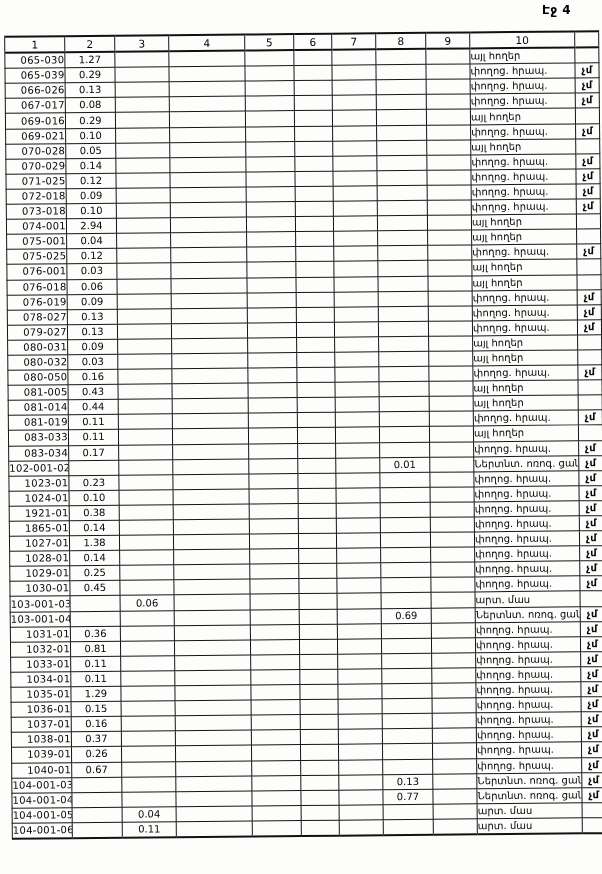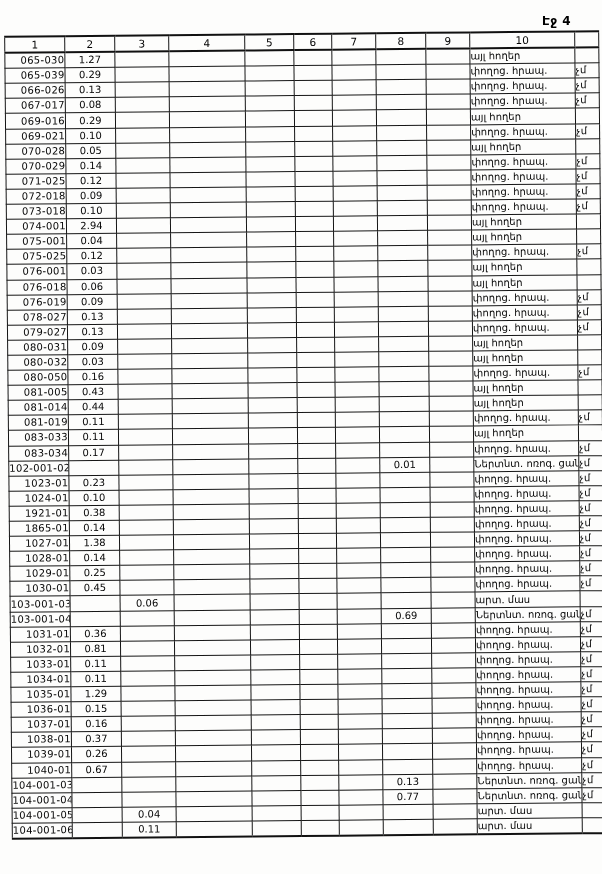--- a/index.html
+++ b/index.html
@@ -7,21 +7,21 @@
     width:602px; height:874px;
     background:#ffffff;
     font-family:"DejaVu Sans", sans-serif;
     color:#0d0d0d;
   }
   .page {
     position:relative; width:602px; height:874px;
     background:#fdfdfc; overflow:hidden;
   }
   .pagenum {
-    position:absolute; top:14px; left:542px;
+    position:absolute; top:3px; left:542px;
     font-size:12px; font-weight:bold; letter-spacing:0.5px;
     color:#000;
   }
   .tablewrap {
     position:absolute; left:8px; top:33px;
     transform:rotate(-0.55deg);
   }
   table.scan {
     border-collapse:collapse; table-layout:fixed;
     width:594px;
@@ -44,22 +44,23 @@
   td.c1  { text-align:right; padding-left:3px; letter-spacing:0.3px; }
   td.c2, td.c3, td.c8 { text-align:center; }
   td.c10 { text-align:left; padding-left:3px; font-size:9.3px; border-right:2px solid #111; }
   th.h10 { border-right:2px solid #111; }
   td.c1, th.h1 { border-left:2px solid #111; }
   tr.last td { border-bottom:2px solid #111;margin-left:36px; }
   
   td.note, th.note {
     border:none; background:transparent;
     font-size:6.5px; color:#4a4a4a;
-    text-align:left; padding-left:6px;
+    text-align:center; padding-left:6px;
     letter-spacing:0.5px;
+    font-weight:bold;
   }
 </style>
 </head>
 <body>
 
 <div class="page">
 
   <div class="pagenum">Էջ 4</div>
 
   <div class="tablewrap">

